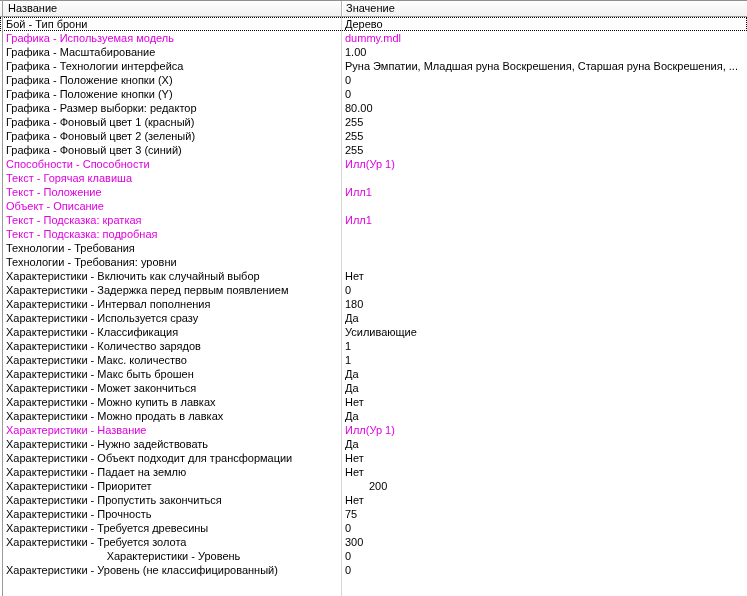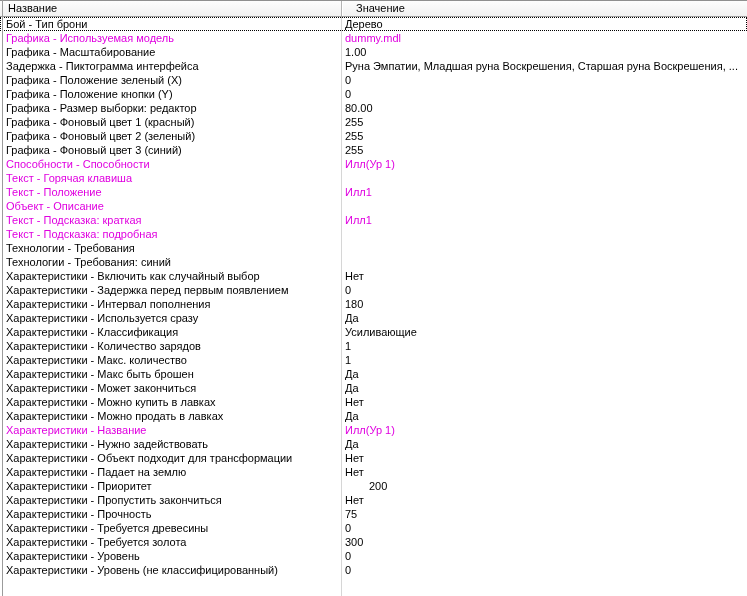--- a/index.html
+++ b/index.html
@@ -52,21 +52,21 @@
     white-space: nowrap;
     overflow: hidden;
     color: #000000;
   }
   .hcell.name-col {
     width: 341px;
     padding-left: 8px;
   }
   .hcell.value-col {
     flex: 1;
-    padding-left: 14px;
+    padding-left: 4px;
     border-left: 1px solid #b4b4b4;
     box-shadow: inset 1px 0 0 #ffffff;
   }
   
   .grid-body {
     position: absolute;
     left: 0; top: 17px;
     width: 747px;
     z-index: 2;
   }
@@ -115,25 +115,25 @@
       </div>
       <div class="grid-row">
         <div class="cell name" style="color: rgb(224, 0, 224);">Графика - Используемая модель</div>
         <div class="cell value" style="color: rgb(224, 0, 224);">dummy.mdl</div>
       </div>
       <div class="grid-row">
         <div class="cell name" style="color: rgb(0, 0, 0);">Графика - Масштабирование</div>
         <div class="cell value" style="color: rgb(0, 0, 0);">1.00</div>
       </div>
       <div class="grid-row">
-        <div class="cell name" style="color: rgb(0, 0, 0);">Задержка - Пиктограмма интерфейса</div>
+        <div class="cell name" style="color: rgb(0, 0, 0);">Графика - Технологии интерфейса</div>
         <div class="cell value" style="color: rgb(0, 0, 0);">Руна Эмпатии, Младшая руна Воскрешения, Старшая руна Воскрешения, ...</div>
       </div>
       <div class="grid-row">
-        <div class="cell name" style="color: rgb(0, 0, 0);">Графика - Положение зеленый (X)</div>
+        <div class="cell name" style="color: rgb(0, 0, 0);">Графика - Положение кнопки (X)</div>
         <div class="cell value" style="color: rgb(0, 0, 0);">0</div>
       </div>
       <div class="grid-row">
         <div class="cell name" style="color: rgb(0, 0, 0);">Графика - Положение кнопки (Y)</div>
         <div class="cell value" style="color: rgb(0, 0, 0);">0</div>
       </div>
       <div class="grid-row">
         <div class="cell name" style="color: rgb(0, 0, 0);">Графика - Размер выборки: редактор</div>
         <div class="cell value" style="color: rgb(0, 0, 0);">80.00</div>
       </div>
@@ -171,21 +171,21 @@
       </div>
       <div class="grid-row">
         <div class="cell name" style="color: rgb(224, 0, 224);">Текст - Подсказка: подробная</div>
         <div class="cell value" style="color: rgb(224, 0, 224);"></div>
       </div>
       <div class="grid-row">
         <div class="cell name" style="color: rgb(0, 0, 0);">Технологии - Требования</div>
         <div class="cell value" style="color: rgb(0, 0, 0);"></div>
       </div>
       <div class="grid-row">
-        <div class="cell name" style="color: rgb(0, 0, 0);">Технологии - Требования: синий</div>
+        <div class="cell name" style="color: rgb(0, 0, 0);">Технологии - Требования: уровни</div>
         <div class="cell value" style="color: rgb(0, 0, 0);"></div>
       </div>
       <div class="grid-row">
         <div class="cell name" style="color: rgb(0, 0, 0);">Характеристики - Включить как случайный выбор</div>
         <div class="cell value" style="color: rgb(0, 0, 0);">Нет</div>
       </div>
       <div class="grid-row">
         <div class="cell name" style="color: rgb(0, 0, 0);">Характеристики - Задержка перед первым появлением</div>
         <div class="cell value" style="color: rgb(0, 0, 0);">0</div>
       </div>
@@ -255,21 +255,21 @@
       </div>
       <div class="grid-row">
         <div class="cell name" style="color: rgb(0, 0, 0);">Характеристики - Требуется древесины</div>
         <div class="cell value" style="color: rgb(0, 0, 0);">0</div>
       </div>
       <div class="grid-row">
         <div class="cell name" style="color: rgb(0, 0, 0);">Характеристики - Требуется золота</div>
         <div class="cell value" style="color: rgb(0, 0, 0);">300</div>
       </div>
       <div class="grid-row">
-        <div class="cell name" style="color: rgb(0, 0, 0);">Характеристики - Уровень</div>
+        <div class="cell name" style="color: rgb(0, 0, 0); text-align: center;">Характеристики - Уровень</div>
         <div class="cell value" style="color: rgb(0, 0, 0);">0</div>
       </div>
       <div class="grid-row">
         <div class="cell name" style="color: rgb(0, 0, 0);">Характеристики - Уровень (не классифицированный)</div>
         <div class="cell value" style="color: rgb(0, 0, 0);">0</div>
       </div>
     </div>
 
 </div>
 

